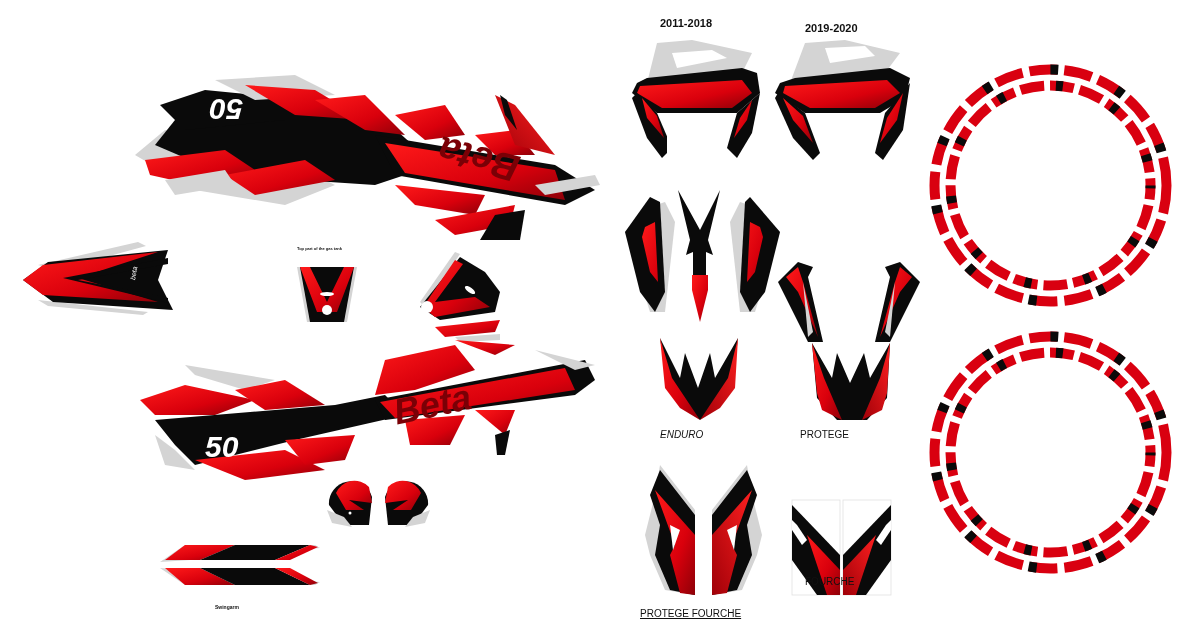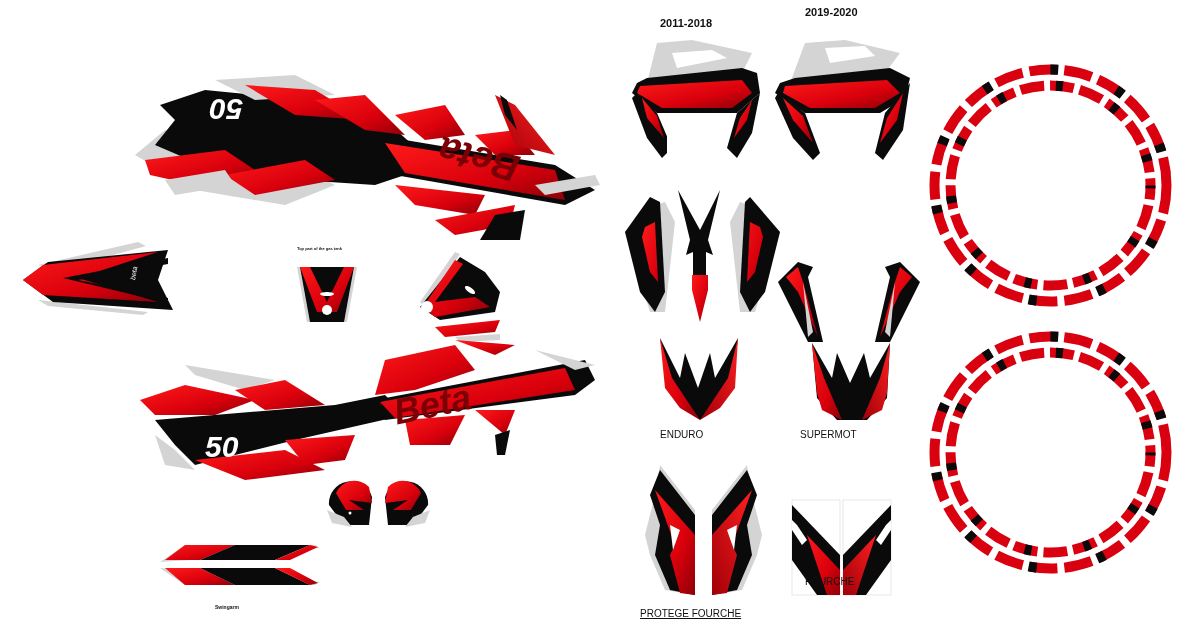--- a/index.html
+++ b/index.html
@@ -137,21 +137,21 @@
     <polygon points="115,20 150,5 158,7 130,20" fill="url(#redGrad)"></polygon>
     <polygon points="0,28 25,45 155,45 160,42 30,30" fill="#d4d4d4"></polygon>
     <polygon points="5,28 25,45 75,45 40,28" fill="url(#redGrad)"></polygon>
     <polygon points="40,28 75,45 150,45 115,28" fill="#0a0a0a"></polygon>
     <polygon points="115,28 150,45 158,43 130,28" fill="url(#redGrad)"></polygon>
   </svg>
 </div>
 <div class="label tiny" style="left:215px; top:604px; width:50px; font-size:5px;">Swingarm</div>
 
 <div class="label year" style="left:660px; top:17px; width:80px;">2011-2018</div>
-<div class="label year" style="left:805px; top:6px; width:80px;">2019-2020</div>
+<div class="label year" style="left:805px; top:22px; width:80px;">2019-2020</div>
 
 <div class="piece" style="left:632px; top:38px; width:130px; height:125px;">
   <svg viewBox="0 0 130 125">
     <polygon points="25,5 60,2 120,15 110,35 15,45" fill="#d4d4d4"></polygon>
     <polygon points="40,15 80,12 95,20 45,30" fill="#ffffff"></polygon>
     <polygon points="5,45 15,40 110,30 125,35 128,55 105,75 25,75 0,55" fill="#0a0a0a"></polygon>
     <polygon points="8,48 110,42 120,55 100,70 30,70 5,55" fill="url(#redGrad)"></polygon>
     <polygon points="5,55 25,75 40,110 30,120 15,100 0,60" fill="#0a0a0a"></polygon>
     <polygon points="10,60 25,78 32,100 15,80" fill="url(#redGrad)"></polygon>
     <polygon points="128,55 105,75 95,110 105,120 120,95" fill="#0a0a0a"></polygon>
@@ -208,30 +208,30 @@
   </svg>
 </div>
 
 <div class="piece" style="left:660px; top:338px; width:80px; height:82px;">
   <svg viewBox="0 0 80 82">
     <polygon points="0,0 20,40 25,15 38,50 50,15 55,40 78,0 72,50 40,82 8,50" fill="#0a0a0a"></polygon>
     <polygon points="0,0 12,40 40,82 20,70 5,50" fill="url(#redGrad)"></polygon>
     <polygon points="78,0 68,40 40,82 60,70 75,50" fill="url(#redGrad2)"></polygon>
   </svg>
 </div>
-<div class="label part" style="left:660px; top:429px; width:80px;">ENDURO</div>
+<div class="label part" style="left:660px; top:429px; width:80px;font-style:italic;">ENDURO</div>
 
 <div class="piece" style="left:812px; top:338px; width:80px; height:82px;">
   <svg viewBox="0 0 80 82">
     <polygon points="0,5 20,40 25,15 38,45 52,15 58,40 78,5 75,60 55,82 25,82 5,60" fill="#0a0a0a"></polygon>
     <polygon points="0,5 12,40 30,82 10,72 5,55" fill="url(#redGrad)"></polygon>
     <polygon points="78,5 68,40 50,82 70,72 75,55" fill="url(#redGrad2)"></polygon>
   </svg>
 </div>
-<div class="label part" style="left:800px; top:429px; width:104px;">SUPERMOT</div>
+<div class="label part" style="left:800px; top:429px; width:104px;">PROTEGE</div>
 
 <div class="piece" style="left:645px; top:465px; width:55px; height:130px;">
   <svg viewBox="0 0 55 130">
     <polygon points="15,0 50,45 50,130 20,125 5,90 0,70 10,30" fill="#d4d4d4"></polygon>
     <polygon points="15,5 50,50 50,130 25,125 10,90 15,60 5,30" fill="#0a0a0a"></polygon>
     <polygon points="10,25 50,70 50,130 35,128 25,90 30,80" fill="url(#redGrad)"></polygon>
     <polygon points="25,60 35,65 28,85" fill="#ffffff"></polygon>
   </svg>
 </div>
 <div class="piece" style="left:707px; top:465px; width:55px; height:130px;">

